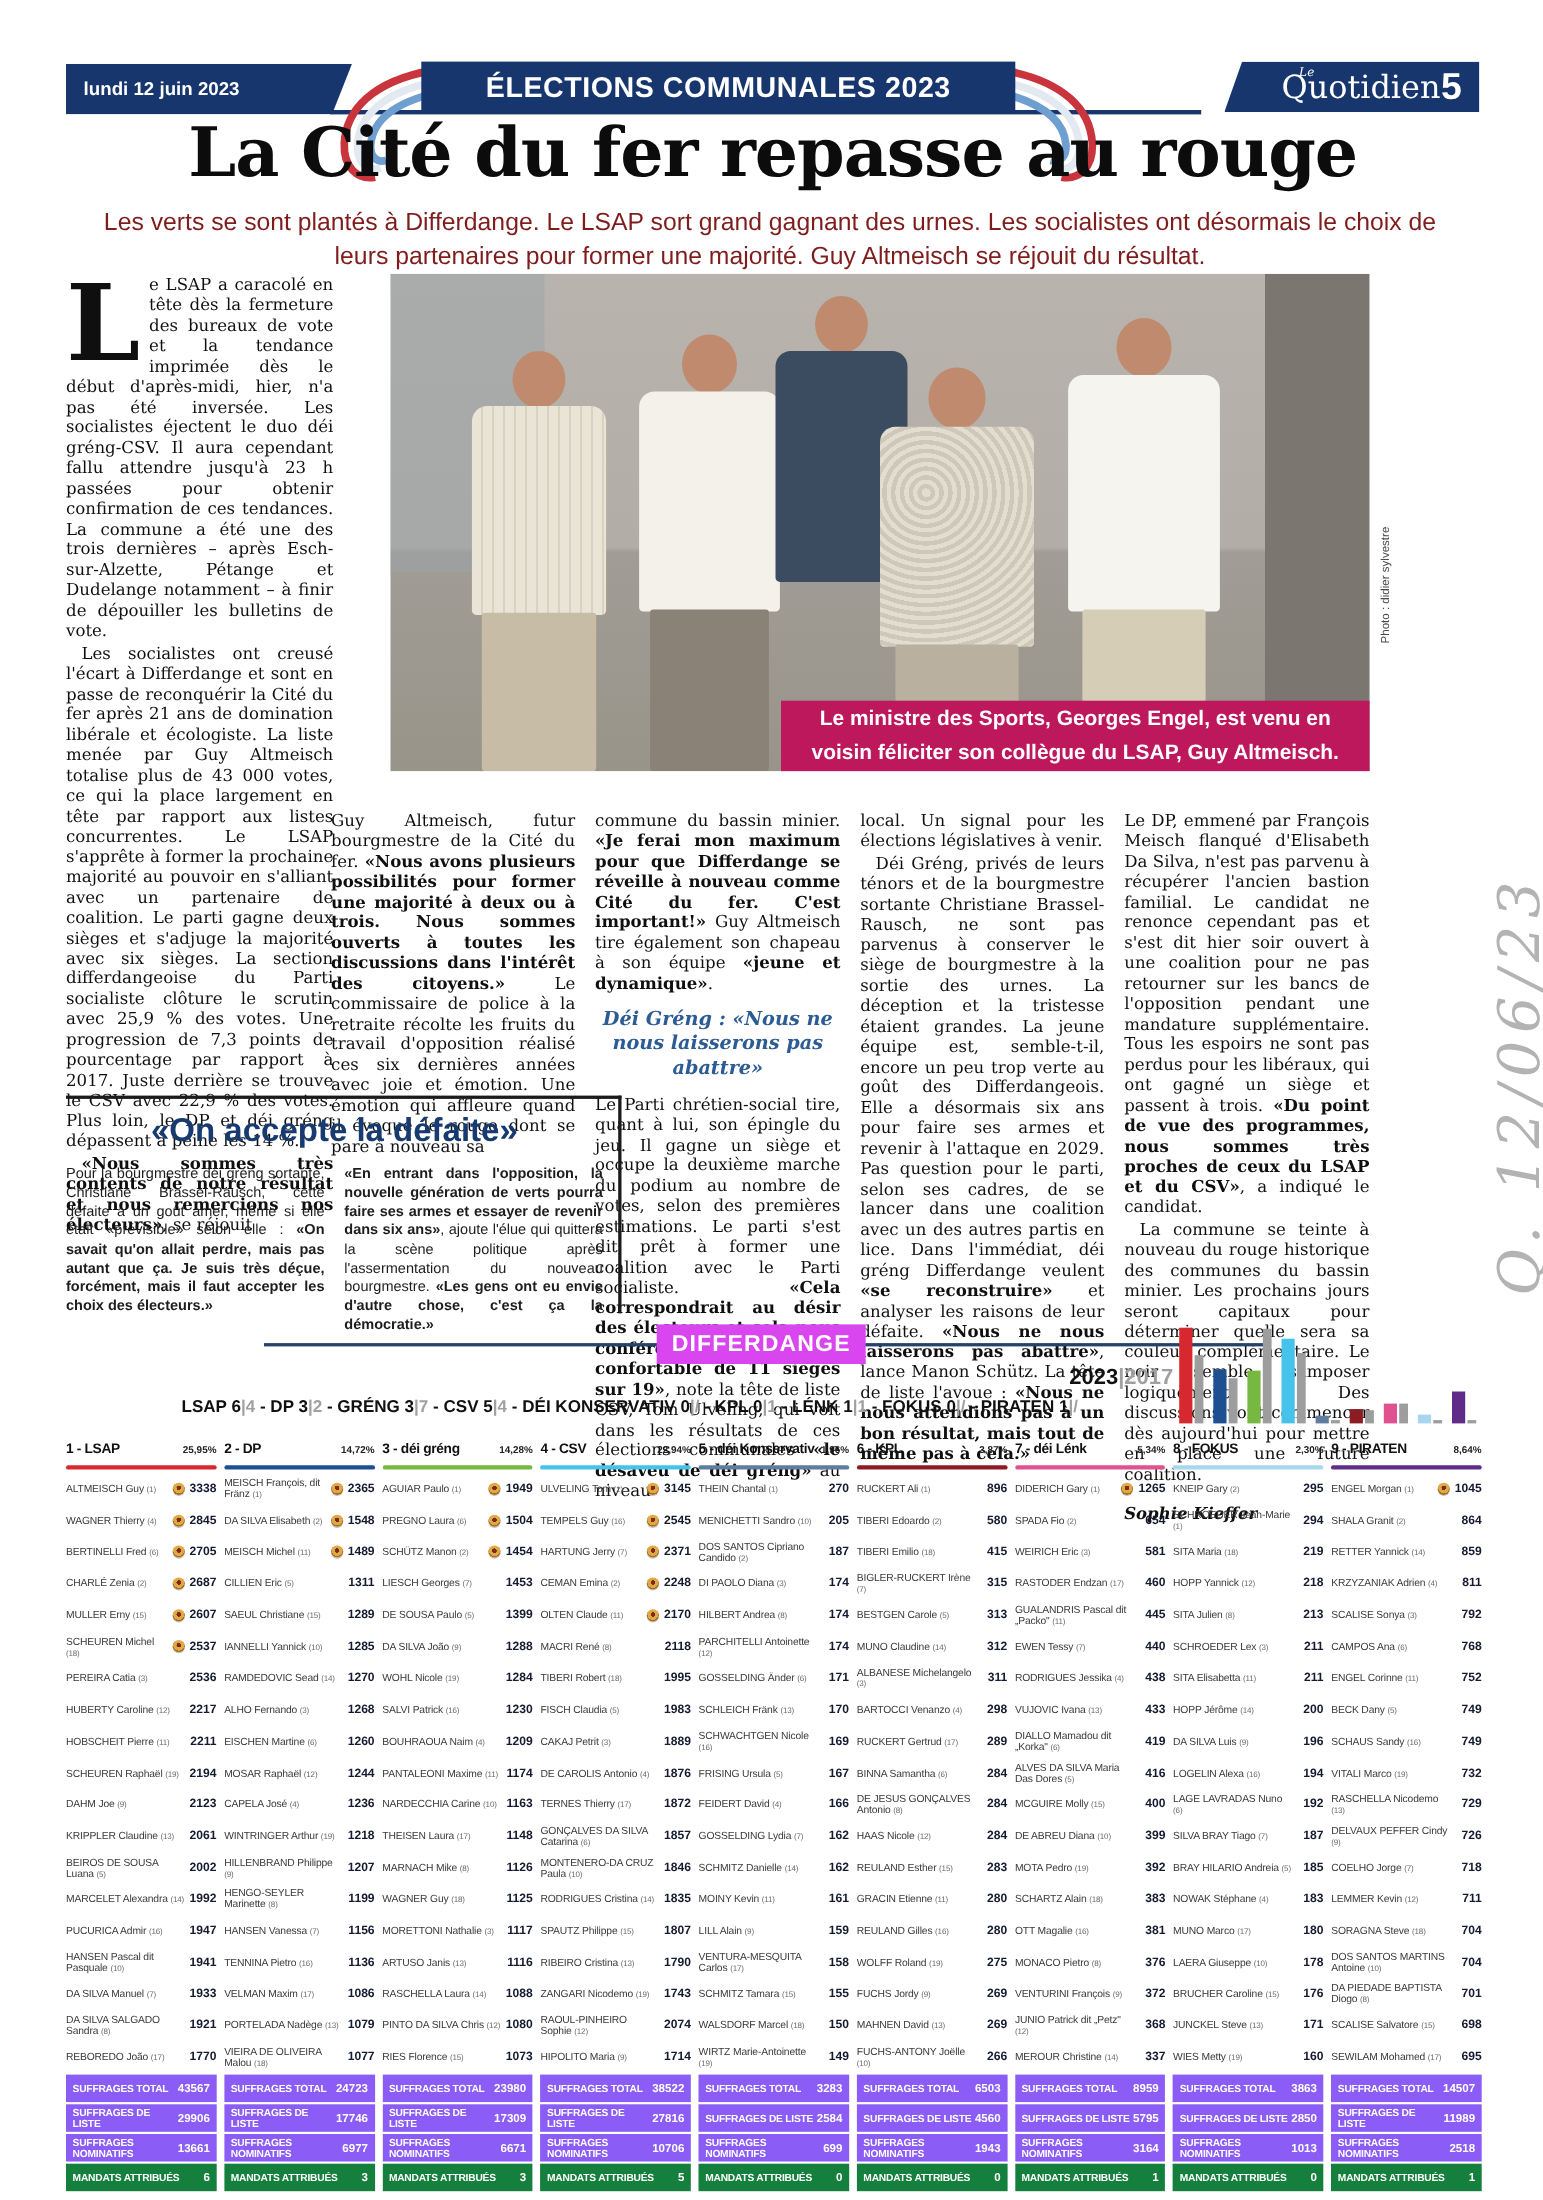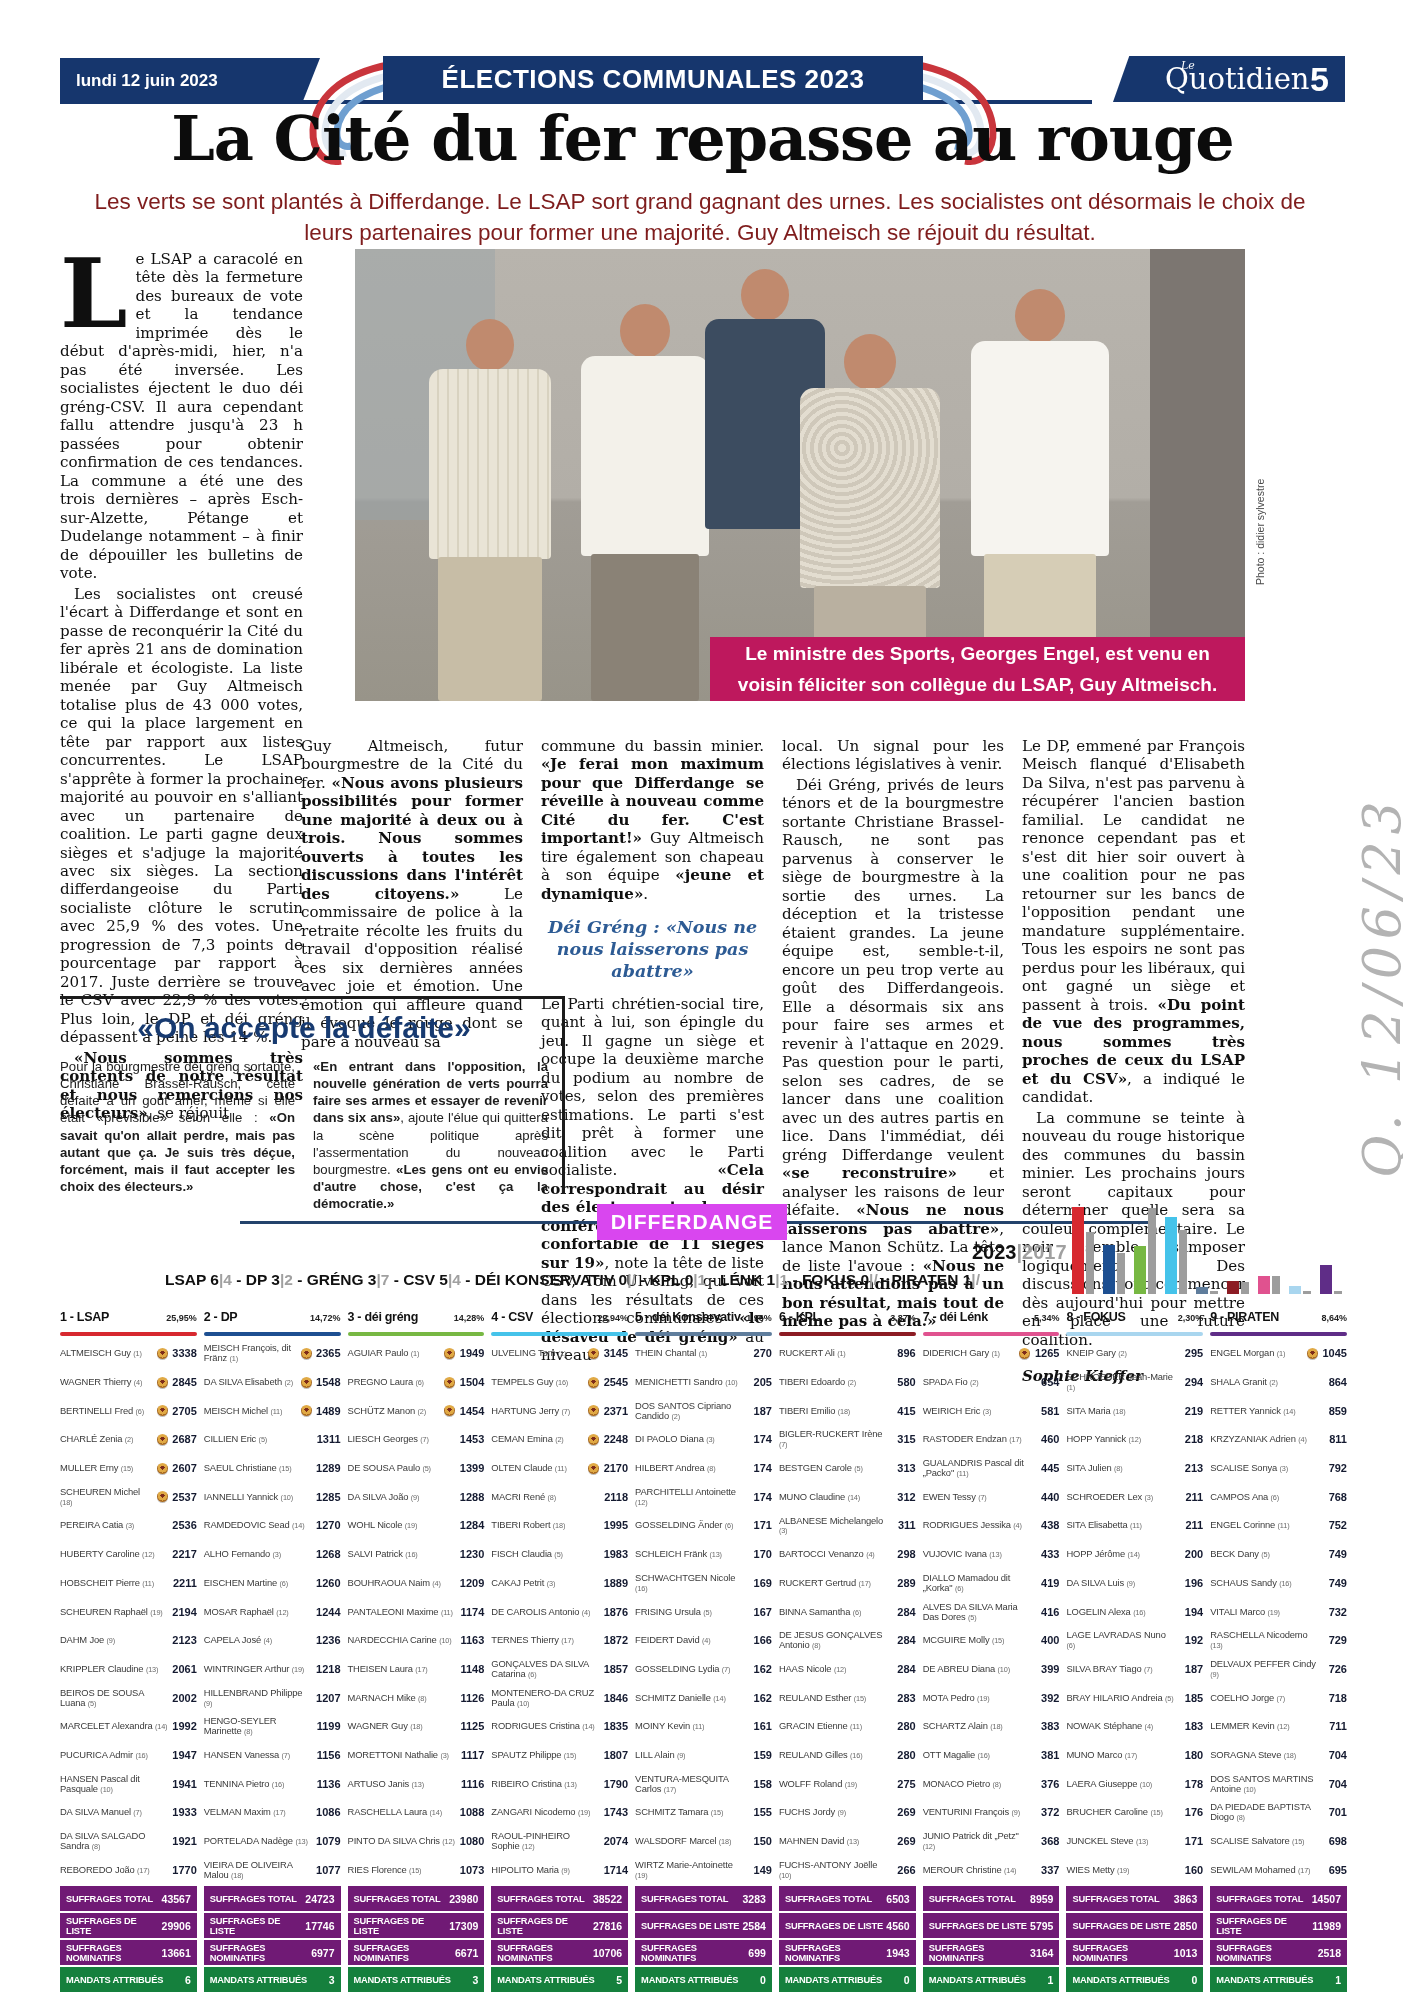--- a/index.html
+++ b/index.html
@@ -79,21 +79,21 @@
   .p-title{font:bold 12.5px "Liberation Sans",sans-serif;letter-spacing:-.3px;white-space:nowrap;}
   .p-pct{font:bold 9px "Liberation Sans",sans-serif;color:#222;}
   .p-rule{height:4px;margin:1px 0 3px;border-radius:2px;}
   .crow{height:28.7px;display:flex;align-items:center;box-sizing:border-box;}
   .cname{flex:1;font:9.4px/1.06 "Liberation Sans",sans-serif;color:#3a3a3a;letter-spacing:-.15px;padding-right:2px;}
   .cpos{font-size:7.3px;color:#6a6a6a;}
   .medal{width:11px;height:11px;border-radius:50%;margin-right:3px;flex:0 0 auto;
     background:radial-gradient(circle at 50% 42%,#7e2c1a 0 24%,#e0a944 25% 58%,#a86a22 59% 78%,#d79a3a 79% 100%);
     box-shadow:0 1px 0 rgba(0,0,0,.25);}
   .cvotes{font:bold 11px "Liberation Sans",sans-serif;color:#141a30;min-width:26px;text-align:right;}
-  .srow{height:25px;margin-top:2px;background:#701a75;color:#fff;display:flex;justify-content:space-between;
+  .srow{height:25px;margin-top:2px;background:#8b5cf6;color:#fff;display:flex;justify-content:space-between;
     align-items:center;padding:0 6px;box-sizing:border-box;}
   .srow .sl{font:bold 9.3px "Liberation Sans",sans-serif;letter-spacing:-.2px;}
   .srow .sv{font:bold 10.5px "Liberation Sans",sans-serif;}
   .srow.gray{background:#15803d;}
 </style>
 </head>
 <body>
 
 <div class="page">
 

